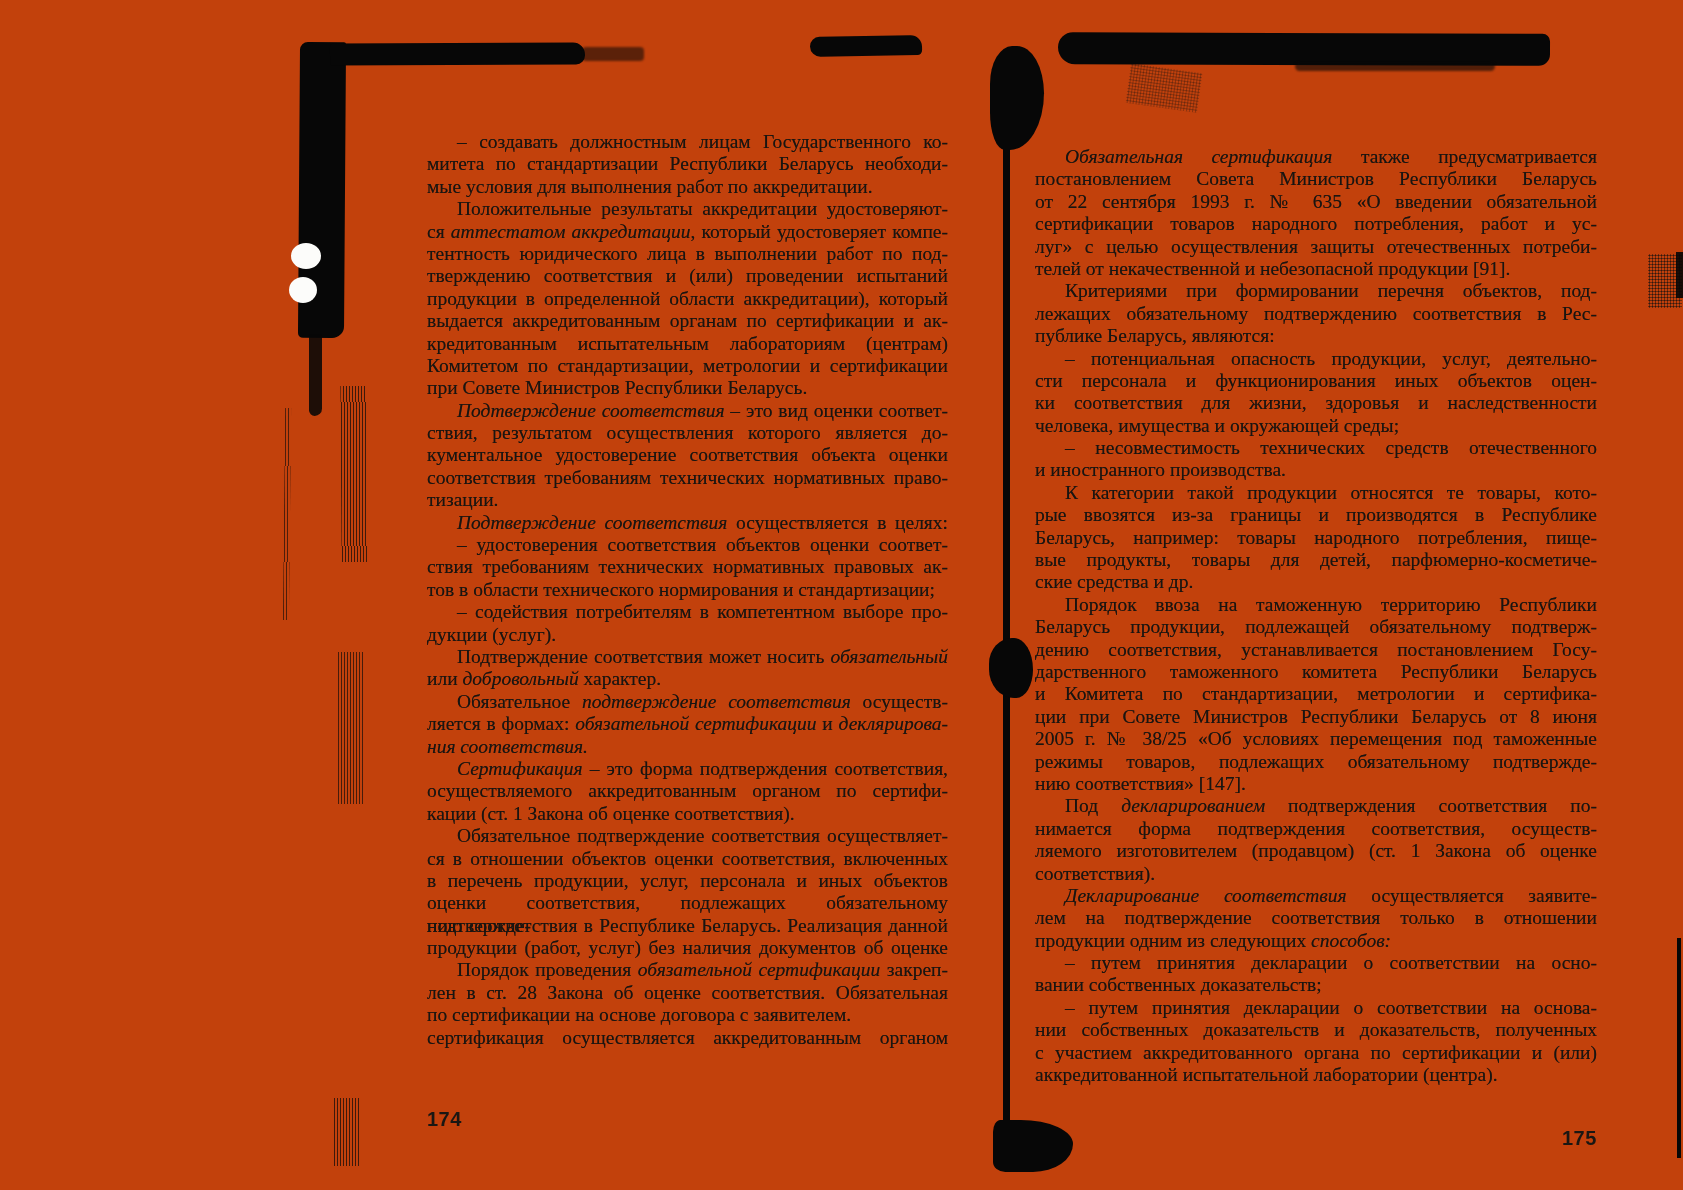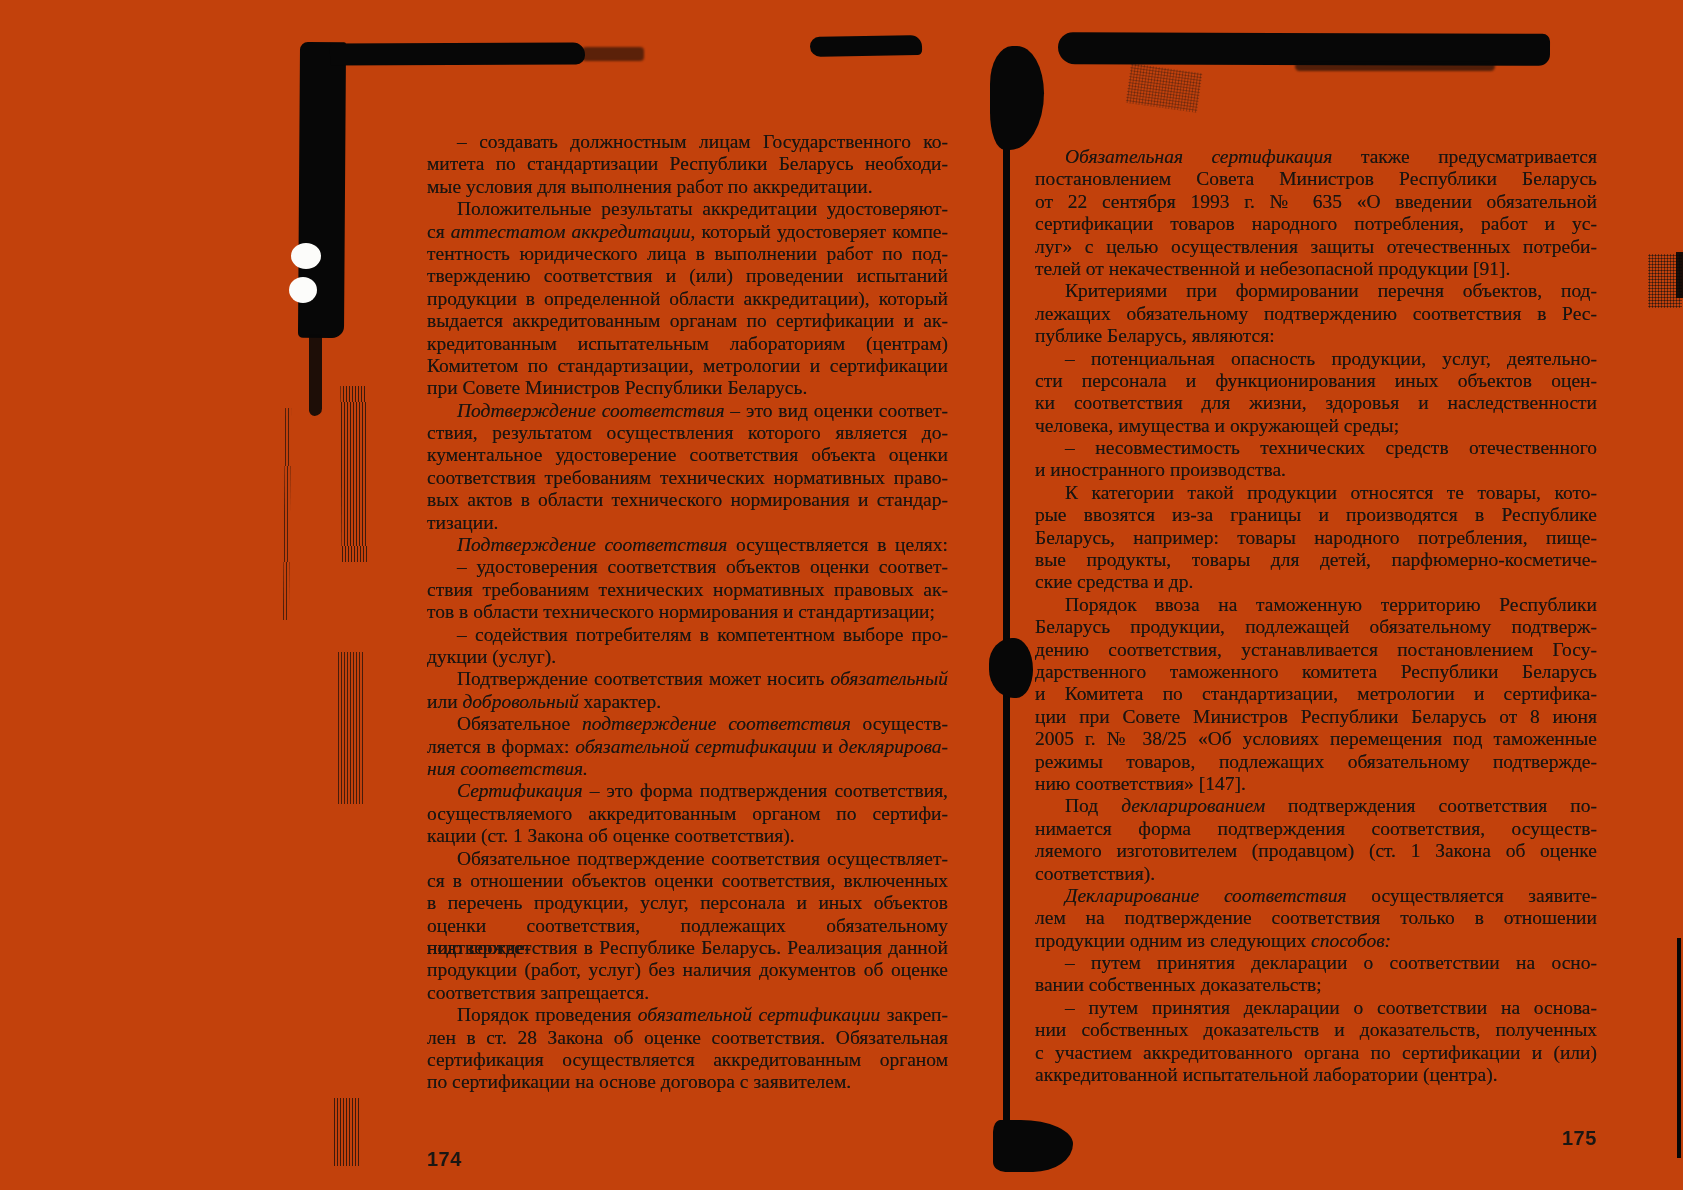--- a/index.html
+++ b/index.html
@@ -15,21 +15,21 @@
   .col-left{left:427px;top:131px;width:521px;}
   .col-right{left:1035px;top:146px;width:562px;}
   .ln{height:22.4px;text-align:justify;text-align-last:justify;white-space:normal;}
   .ln.end{text-align:left;text-align-last:left;}
   .ln.ind{padding-left:30px;}
   .it{font-style:italic;}
   .pageno{
     position:absolute;font-family:"Liberation Sans","DejaVu Sans",sans-serif;
     font-weight:bold;font-size:20px;letter-spacing:.5px;color:#1a1713;
   }
-  .pageno-left{left:427px;top:1108px;margin-top:40px;}
+  .pageno-left{left:427px;top:1108px;}
   .pageno-right{left:1562px;top:1127px;}
   
   .art{position:absolute;background:#070707;}
   .art-left-band{left:299px;top:42px;width:46px;height:296px;border-radius:8px 2px 12px 5px;transform:rotate(.4deg);}
   .art-left-band-tail{left:309px;top:334px;width:13px;height:82px;opacity:.88;border-radius:0 0 9px 7px;}
   .notch{position:absolute;background:#fcfcfa;border-radius:50%;}
   .notch-1{left:291px;top:243px;width:30px;height:26px;}
   .notch-2{left:289px;top:277px;width:28px;height:26px;}
   .art-top-bar-left{left:330px;top:43px;width:255px;height:22px;border-radius:4px 12px 9px 3px;transform:rotate(-.25deg);}
   .art-top-bar-left-ext{left:582px;top:47px;width:62px;height:14px;opacity:.55;filter:blur(1px);border-radius:4px;}
@@ -66,21 +66,20 @@
       <div class="ln"><span>тверждению соответствия и (или) проведении испытаний</span></div>
       <div class="ln"><span>продукции в определенной области аккредитации), который</span></div>
       <div class="ln"><span>выдается аккредитованным органам по сертификации и ак-</span></div>
       <div class="ln"><span>кредитованным испытательным лабораториям (центрам)</span></div>
       <div class="ln"><span>Комитетом по стандартизации, метрологии и сертификации</span></div>
       <div class="ln end"><span>при Совете Министров Республики Беларусь.</span></div>
       <div class="ln ind"><span class="it">Подтверждение соответствия</span><span> – это вид оценки соответ-</span></div>
       <div class="ln"><span>ствия, результатом осуществления которого является до-</span></div>
       <div class="ln"><span>кументальное удостоверение соответствия объекта оценки</span></div>
       <div class="ln"><span>соответствия требованиям технических нормативных право-</span></div>
-      <div class="ln"><span>вых актов в области технического нормирования и стандар-</span></div>
       <div class="ln end"><span>тизации.</span></div>
       <div class="ln ind"><span class="it">Подтверждение соответствия</span><span> осуществляется в целях:</span></div>
       <div class="ln ind"><span>– удостоверения соответствия объектов оценки соответ-</span></div>
       <div class="ln"><span>ствия требованиям технических нормативных правовых ак-</span></div>
       <div class="ln end"><span>тов в области технического нормирования и стандартизации;</span></div>
       <div class="ln ind"><span>– содействия потребителям в компетентном выборе про-</span></div>
       <div class="ln end"><span>дукции (услуг).</span></div>
       <div class="ln ind"><span>Подтверждение соответствия может носить </span><span class="it">обязательный</span></div>
       <div class="ln end"><span>или </span><span class="it">добровольный</span><span> характер.</span></div>
       <div class="ln ind"><span>Обязательное </span><span class="it">подтверждение соответствия</span><span> осуществ-</span></div>
@@ -88,25 +87,24 @@
       <div class="ln end"><span class="it">ния соответствия.</span></div>
       <div class="ln ind"><span class="it">Сертификация</span><span> – это форма подтверждения соответствия,</span></div>
       <div class="ln"><span>осуществляемого аккредитованным органом по сертифи-</span></div>
       <div class="ln end"><span>кации (ст. 1 Закона об оценке соответствия).</span></div>
       <div class="ln ind"><span>Обязательное подтверждение соответствия осуществляет-</span></div>
       <div class="ln"><span>ся в отношении объектов оценки соответствия, включенных</span></div>
       <div class="ln"><span>в перечень продукции, услуг, персонала и иных объектов</span></div>
       <div class="ln"><span>оценки соответствия, подлежащих обязательному подтвержде-</span></div>
       <div class="ln"><span>нию соответствия в Республике Беларусь. Реализация данной</span></div>
       <div class="ln"><span>продукции (работ, услуг) без наличия документов об оценке</span></div>
-      <div class="ln end"><span>соответствия запрещается.</span></div>
       <div class="ln ind"><span>Порядок проведения </span><span class="it">обязательной сертификации</span><span> закреп-</span></div>
       <div class="ln"><span>лен в ст. 28 Закона об оценке соответствия. Обязательная</span></div>
+      <div class="ln end"><span>по сертификации на основе договора с заявителем.</span></div>
       <div class="ln"><span>сертификация осуществляется аккредитованным органом</span></div>
-      <div class="ln end"><span>по сертификации на основе договора с заявителем.</span></div>
     </div>
   <div class="pageno pageno-left">174</div>
 
   <div class="col col-right">
       <div class="ln ind"><span class="it">Обязательная сертификация</span><span> также предусматривается</span></div>
       <div class="ln"><span>постановлением Совета Министров Республики Беларусь</span></div>
       <div class="ln"><span>от 22 сентября 1993 г. № 635 «О введении обязательной</span></div>
       <div class="ln"><span>сертификации товаров народного потребления, работ и ус-</span></div>
       <div class="ln"><span>луг» с целью осуществления защиты отечественных потреби-</span></div>
       <div class="ln end"><span>телей от некачественной и небезопасной продукции [91].</span></div>

